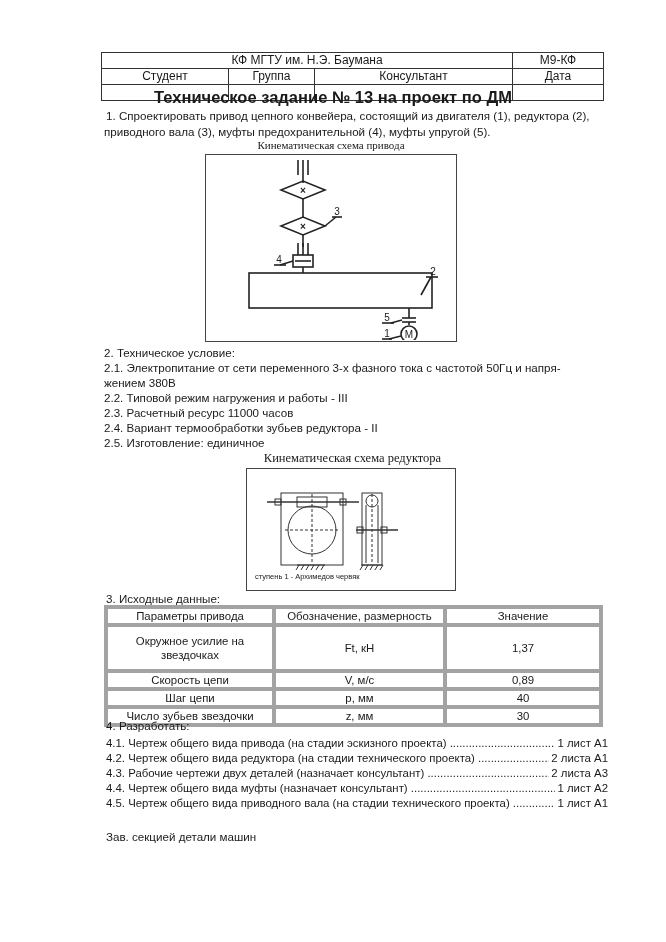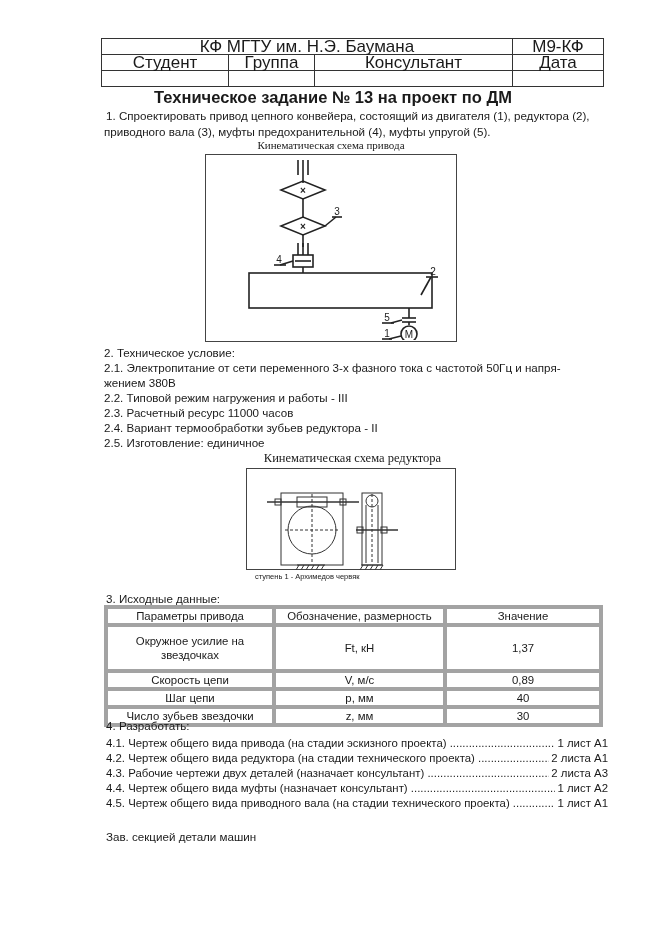--- a/index.html
+++ b/index.html
@@ -1,22 +1,22 @@
 <!DOCTYPE html>
 <html><head>
 <meta charset="utf-8">
 <style>
   html, body { margin:0; padding:0; background:#ffffff; }
   body { width:666px; height:942px; position:relative; overflow:hidden;
          font-family:"Liberation Sans", "DejaVu Sans", sans-serif; color:#1a1a1a; }
   .abs { position:absolute; }
 
   
-  table.hdr { position:absolute; left:101px; top:38px; width:503px; border-collapse:collapse;
-              font-size:17px; }
+  table.hdr { position:absolute; left:101px; top:52px; width:503px; border-collapse:collapse;
+              font-size:12px; }
   table.hdr td { border:1px solid #333; text-align:center; height:15px; padding:0; line-height:15px; }
 
   .title { left:0; width:666px; top:88px; text-align:center; font-weight:bold; font-size:16.5px; }
   .txt { font-size:11.6px; line-height:15.4px; white-space:nowrap; }
   .serif-cap { font-family:"Liberation Serif", "DejaVu Serif", serif; font-size:11px; text-align:center; }
 
   .box { border:1.5px solid #444; box-sizing:border-box; }
 
   table.data { position:absolute; left:104px; top:605px; width:499px; border-collapse:collapse;
                font-size:11.4px; }
@@ -114,21 +114,21 @@
 
 <div class="abs txt" style="left:104px; top:345px;">2. Техническое условие:</div>
 <div class="abs txt" style="left:104px; top:360px;">2.1. Электропитание от сети переменного 3-х фазного тока с частотой 50Гц и напря-</div>
 <div class="abs txt" style="left:104px; top:375px;">жением 380В</div>
 <div class="abs txt" style="left:104px; top:390px;">2.2. Типовой режим нагружения и работы - III</div>
 <div class="abs txt" style="left:104px; top:405px;">2.3. Расчетный ресурс 11000 часов</div>
 <div class="abs txt" style="left:104px; top:420px;">2.4. Вариант термообработки зубьев редуктора - II</div>
 <div class="abs txt" style="left:104px; top:435px;">2.5. Изготовление: единичное</div>
 
 <div class="abs serif-cap" style="left:240px; width:225px; top:451px; font-size:12.5px;">Кинематическая схема редуктора</div>
-<div class="abs box" style="left:246px; top:468px; width:210px; height:102px;">
+<div class="abs box" style="left:246px; top:468px; width:210px; height:123px;">
   <svg width="207" height="120" viewBox="0 0 207 120" style="position:absolute;left:0;top:0">
     <g stroke="#333" stroke-width="1" fill="none">
 
       <rect x="34" y="24" width="62" height="72"></rect>
       <line x1="20" y1="33" x2="112" y2="33" stroke-width="1.5"></line>
       <rect x="28" y="30" width="6" height="6"></rect>
         <rect x="93" y="30" width="6" height="6"></rect>
       <rect x="50" y="28" width="30" height="10"></rect>
       <circle cx="65" cy="61" r="24"></circle>
       <line x1="65" y1="25" x2="65" y2="95" stroke-dasharray="3,2"></line>

